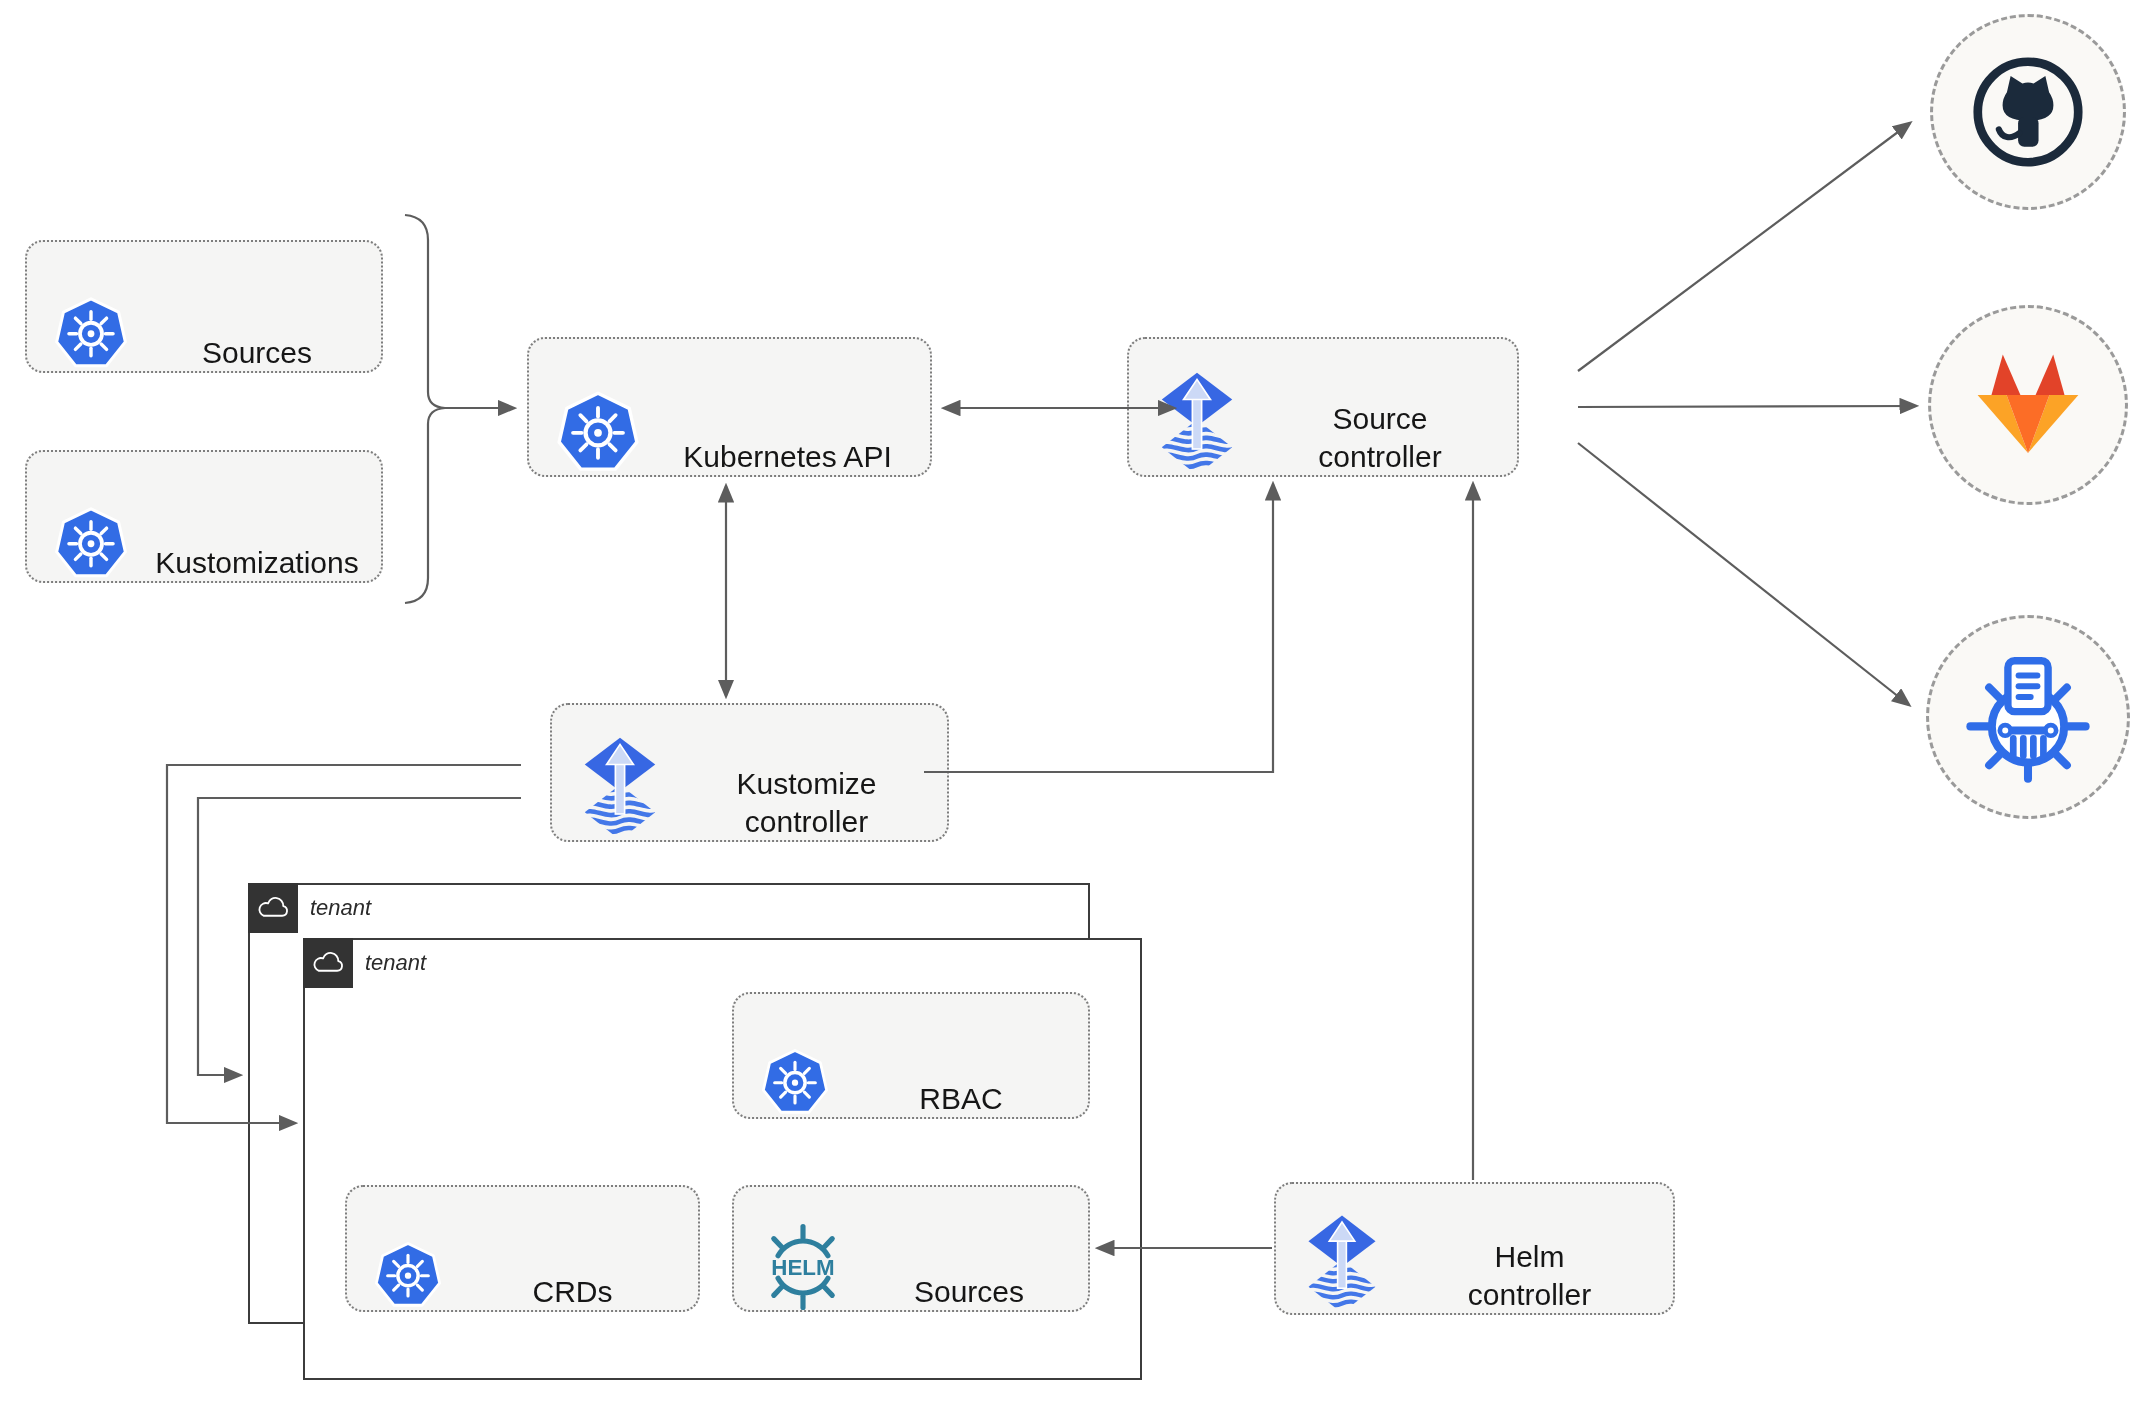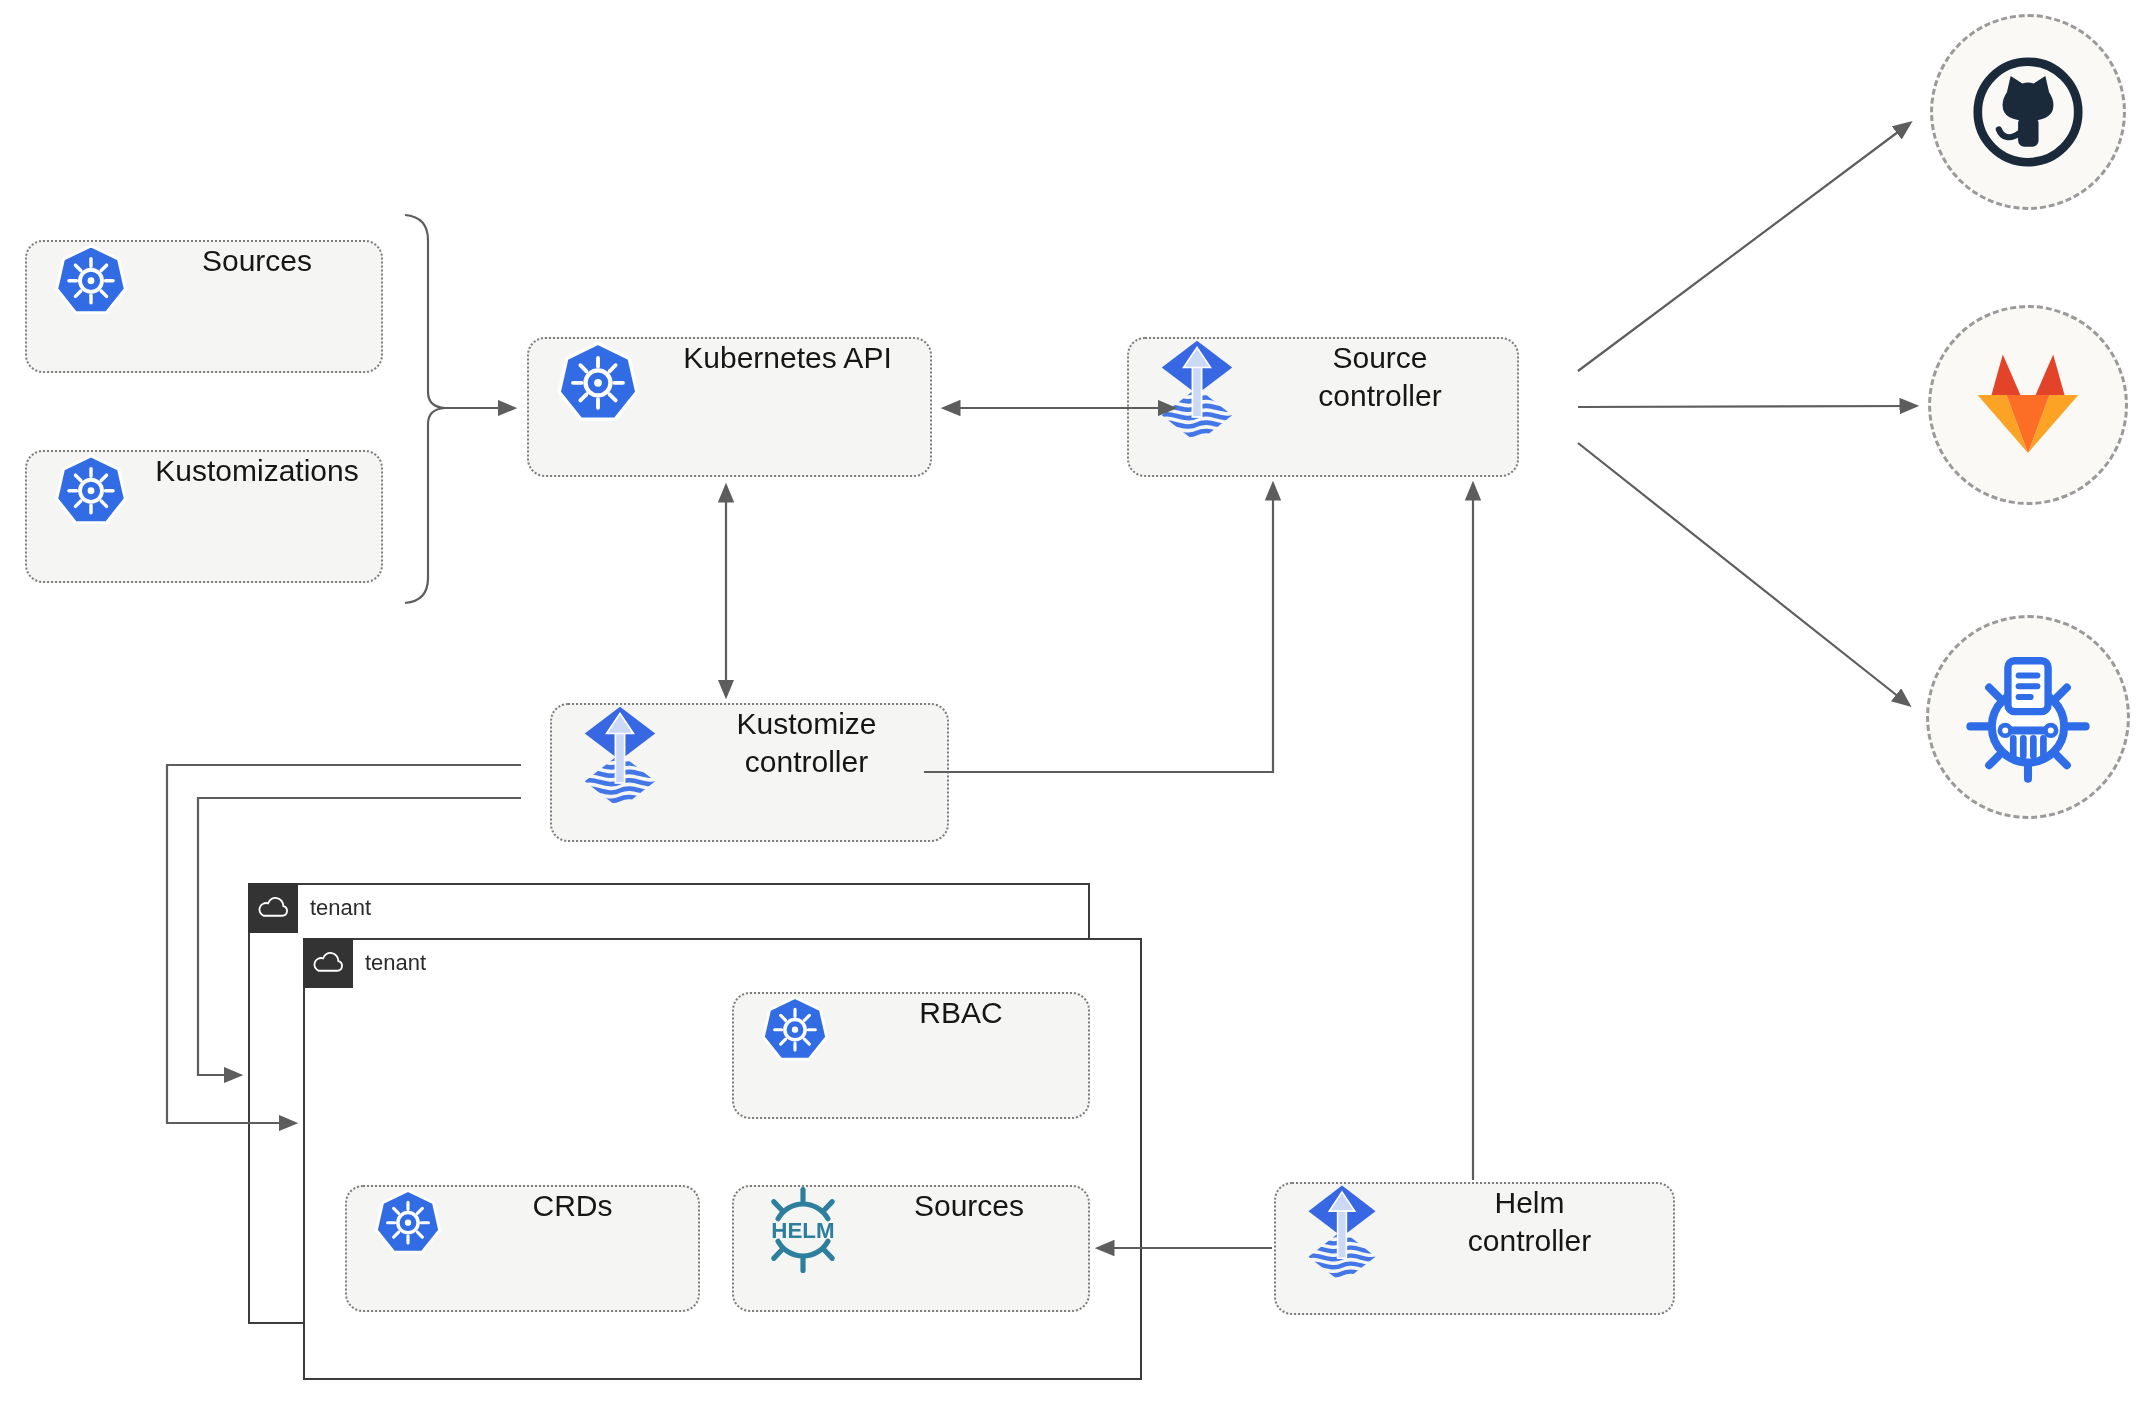--- a/index.html
+++ b/index.html
@@ -1,31 +1,31 @@
 <!DOCTYPE html>
 <html><head>
 <meta charset="utf-8">
 <style>
   html,body{margin:0;padding:0;background:#fff;}
   .stage{position:relative;width:2144px;height:1407px;background:#ffffff;overflow:hidden;
          font-family:"Liberation Sans", sans-serif;}
 
   
   .node{position:absolute;background:#f5f5f4;border:2px dotted #7d7d7d;border-radius:18px;
-        box-sizing:border-box;display:flex;align-items:flex-start;padding:0 14px 0 26px;gap:18px;}
+        box-sizing:border-box;display:flex;align-items:flex-end;padding:0 14px 0 26px;gap:18px;}
   .node .label{flex:1;text-align:center;font-size:30px;color:#161616;line-height:1.25;
                white-space:pre-line;}
   .icon{display:flex;align-items:center;justify-content:center;}
 
   
   .tenant{position:absolute;background:#ffffff;border:2px solid #3c3c3c;box-sizing:border-box;}
   .badge{position:absolute;top:-2px;left:-2px;width:50px;height:50px;background:#333333;
          display:flex;align-items:center;justify-content:center;}
   .tenant-label{position:absolute;top:-2px;left:60px;height:50px;display:flex;align-items:center;
-                font-size:22px;color:#2b2b2b;}
+                font-size:22px;color:#2b2b2b;font-style:italic;}
 
   
   .ext{position:absolute;border:3px dashed #9a9a9a;border-radius:50%;background:#faf9f6;
        box-sizing:border-box;display:flex;align-items:center;justify-content:center;}
 
   
   svg.connectors{position:absolute;left:0;top:0;pointer-events:none;}
   .c{stroke:#5d5d5d;stroke-width:2.2;fill:none;}
 </style>
 </head>

